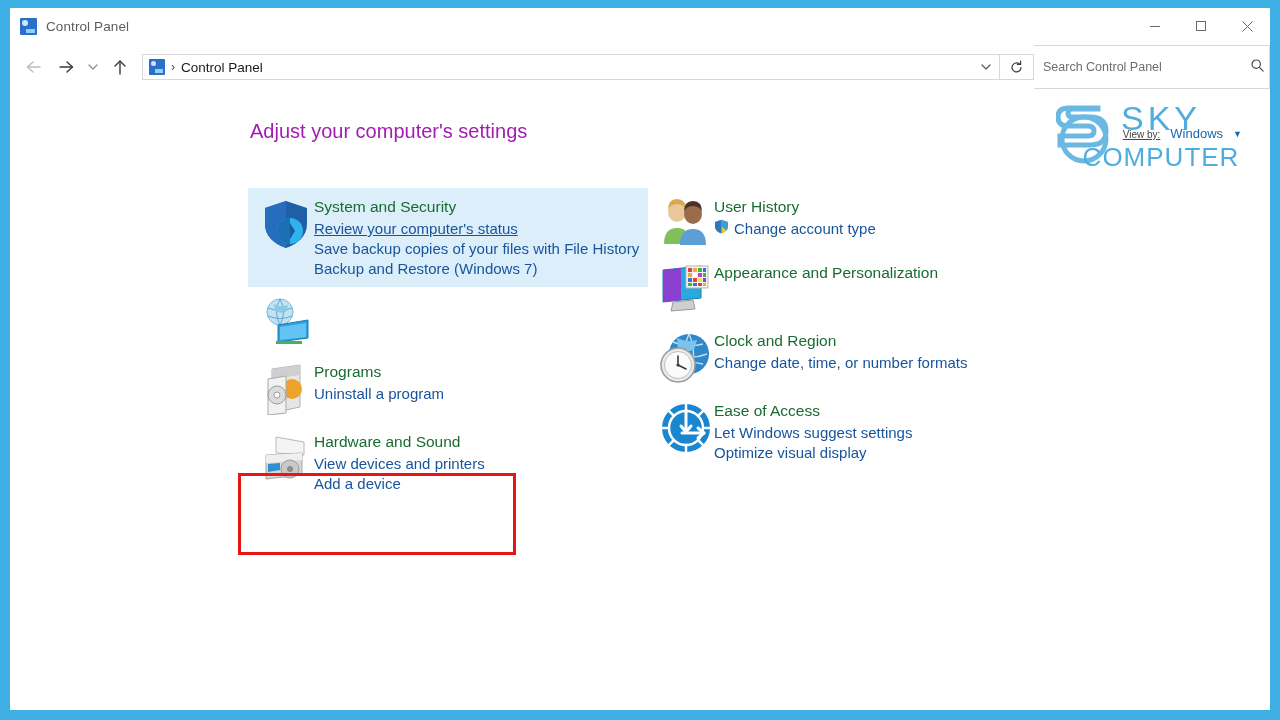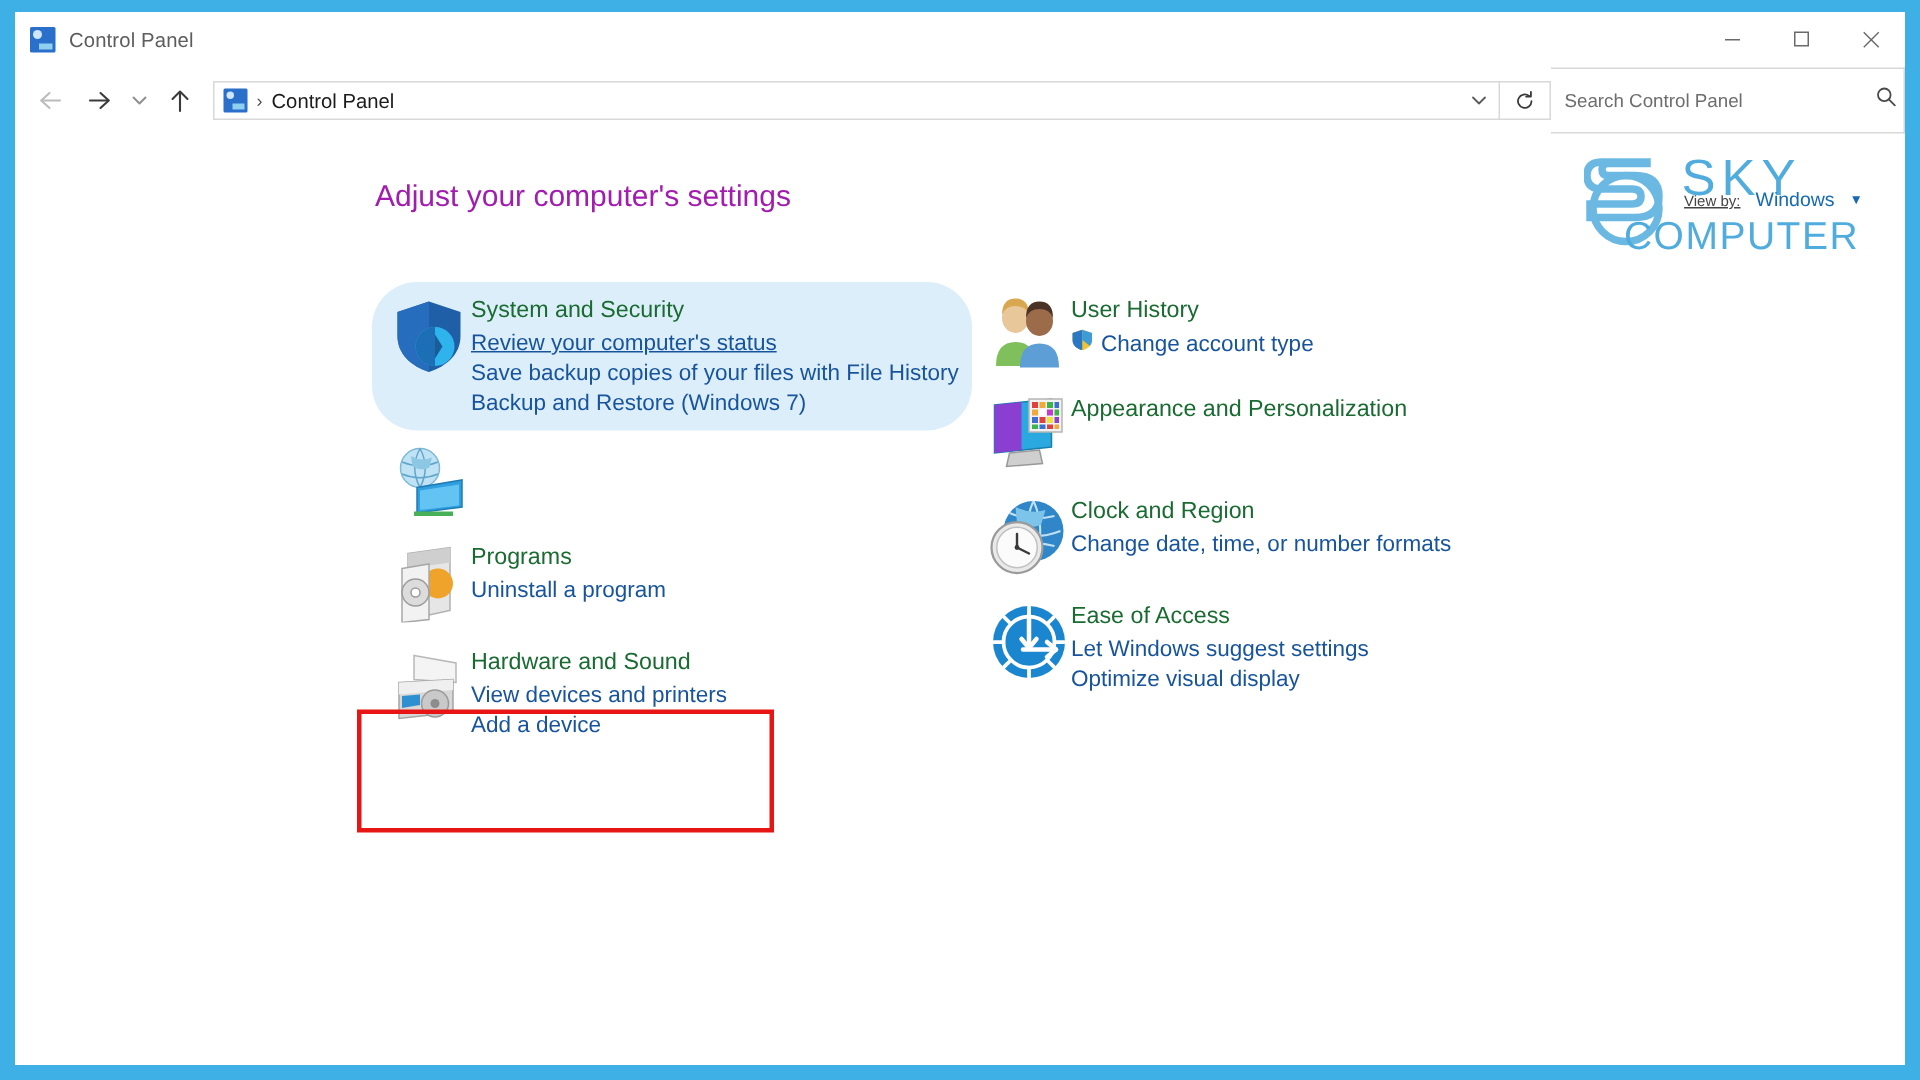--- a/index.html
+++ b/index.html
@@ -246,21 +246,20 @@
     right: 20px;
     display: flex;
   }
   .cat-col { width: 400px; flex: 0 0 400px; }
   .cat-col.right { margin-left: 0; }
 
   .cat {
     position: relative;
     display: flex;
     padding: 8px 22px 8px 10px;
-    border-radius: 30px;
   }
   .cat.highlight { background: #ddeefb; }
 
   .cat-icon {
     width: 56px;
     flex: 0 0 56px;
     display: flex;
     align-items: flex-start;
     justify-content: center;
     padding-top: 2px;

